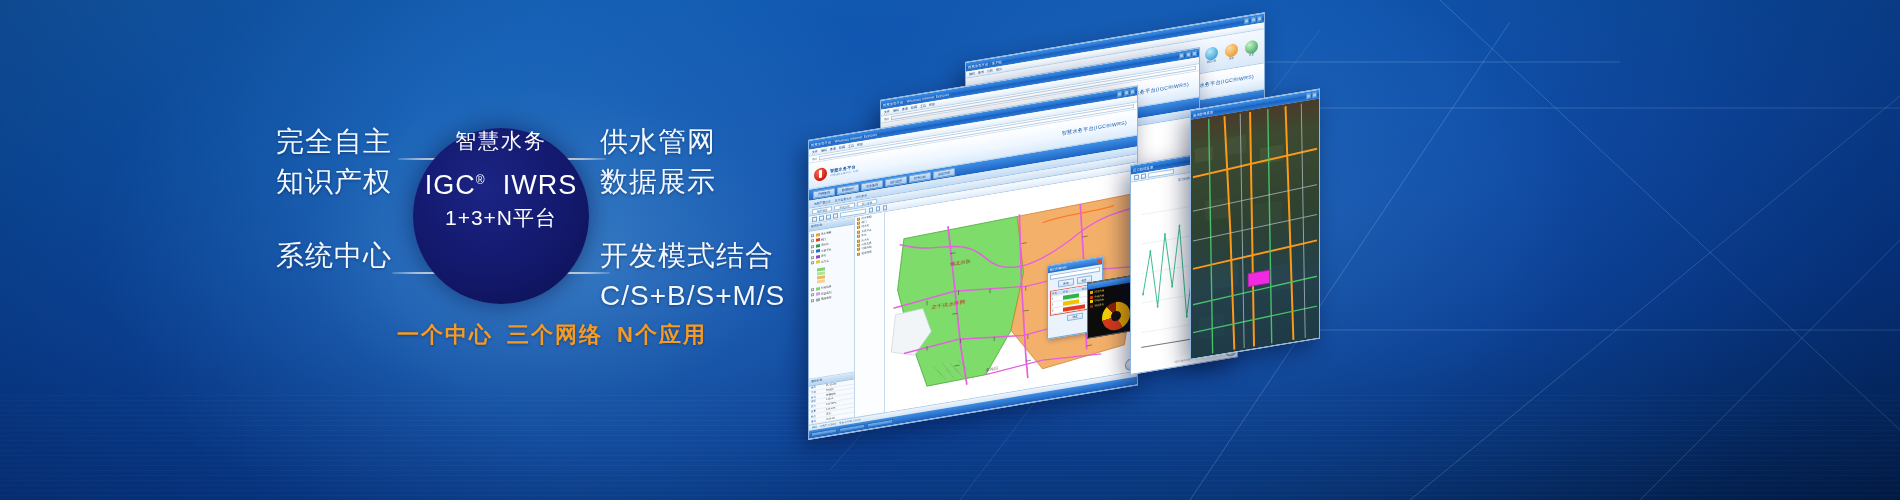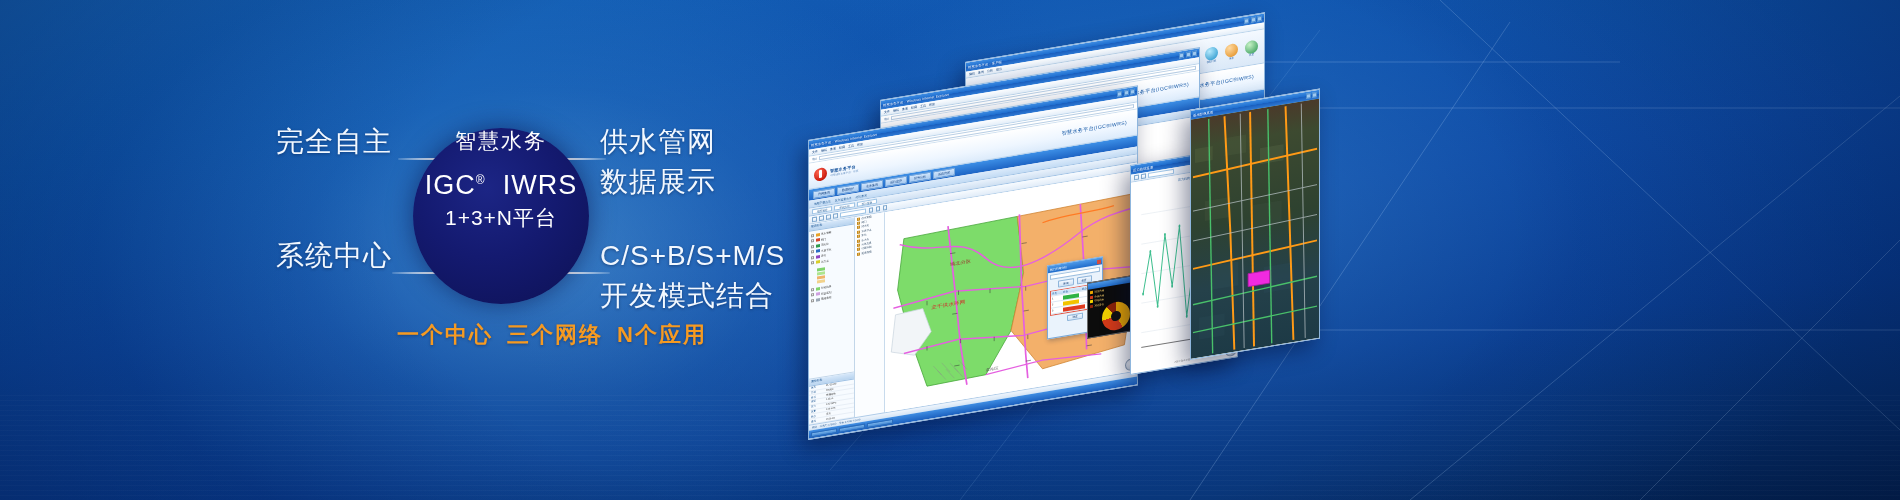--- a/index.html
+++ b/index.html
@@ -288,34 +288,35 @@
     <div class="connector c4"></div>
 
     <div class="hub">
       <div class="hub-l1">智慧水务</div>
       <div class="hub-l2"><span>IGC</span><sup>®</sup>&nbsp;&nbsp;<span>IWRS</span></div>
       <div class="hub-l3">1+3+N平台</div>
     </div>
 
     <div class="label lt">
       <div>完全自主</div>
+      <div>知识产权</div>
     </div>
 
     <div class="label lb">
       <div>系统中心</div>
     </div>
 
     <div class="label rt">
       <div>供水管网</div>
       <div>数据展示</div>
     </div>
 
     <div class="label rb">
+      <div>开发模式结合</div>
       <div>C/S+B/S+M/S</div>
-      <div>开发模式结合</div>
     </div>
 
     <div class="tagline">
       <span>一个中心</span><span class="gap"></span><span>三个网络</span><span class="gap"></span><span>N个应用</span>
     </div>
   </div>
 
   <div class="win-stack">
 
     <div class="win w-back">

